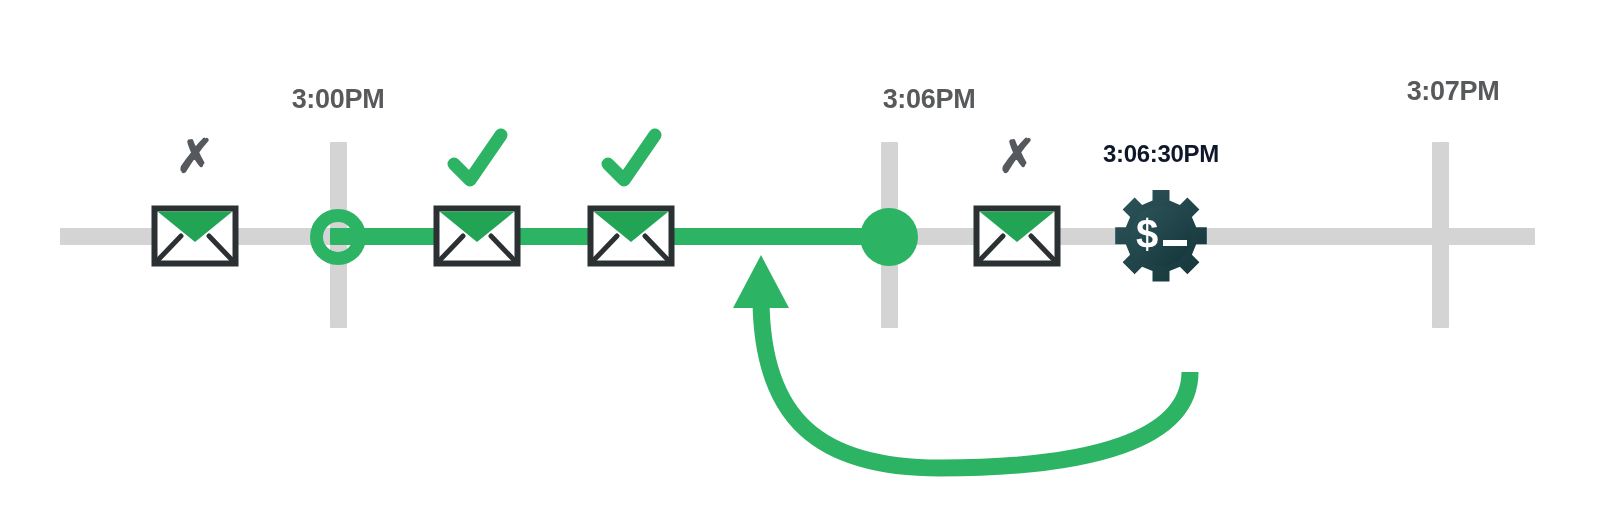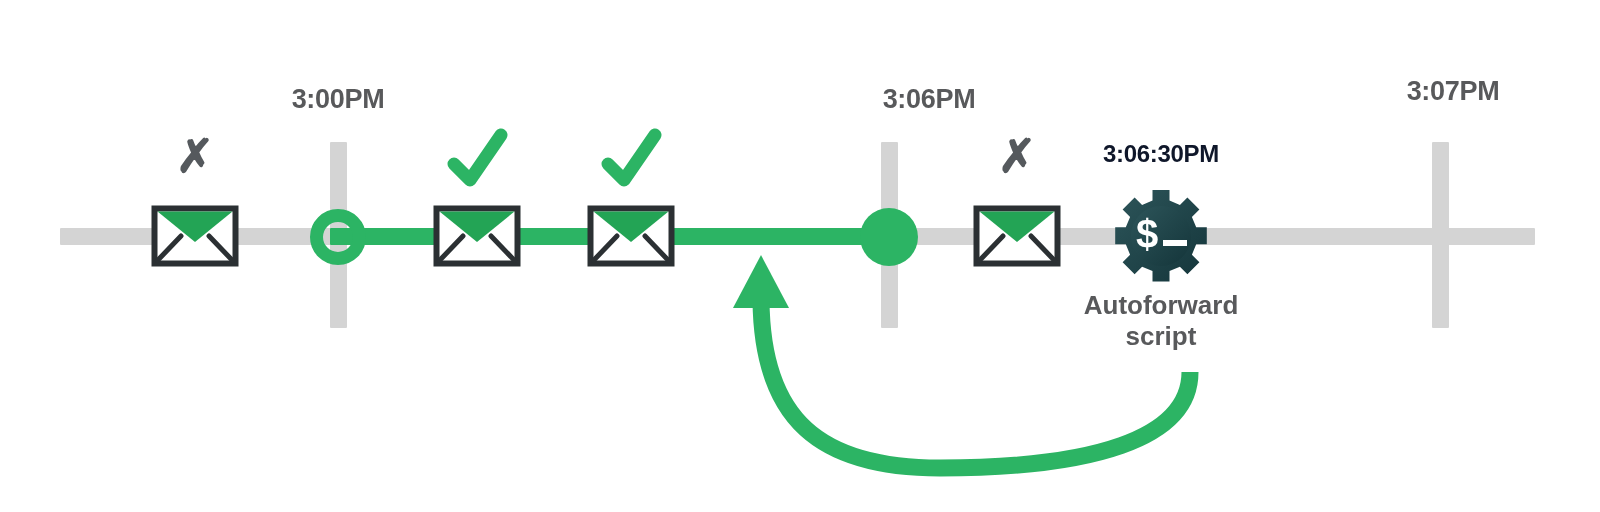--- a/index.html
+++ b/index.html
@@ -148,22 +148,20 @@
       </defs>
       <path fill="url(#gearGrad)" d="
         M39.5 2 h17 v10.6 l10.4 4.3 l7.5-7.5 l12 12 l-7.5 7.5 l4.3 10.4 h10.6 v17 h-10.6 l-4.3 10.4
         l7.5 7.5 l-12 12 l-7.5-7.5 l-10.4 4.3 v10.6 h-17 v-10.6 l-10.4-4.3 l-7.5 7.5 l-12-12 l7.5-7.5
         l-4.3-10.4 h-10.6 v-17 h10.6 l4.3-10.4 l-7.5-7.5 l12-12 l7.5 7.5 l10.4-4.3 z"></path>
       <circle cx="48" cy="48" r="30" fill="url(#gearGrad)"></circle>
       <text x="34" y="60" font-family="'Liberation Sans', sans-serif" font-size="40" font-weight="bold" fill="#ffffff" text-anchor="middle">$</text>
       <rect x="50" y="52" width="24" height="6" fill="#ffffff"></rect>
     </svg>
   </div>
-  <div class="abs caption" style="left:1161px;top:290px;">Autoforward
-script</div>
 
   <svg class="abs arrow-layer" viewBox="0 0 1600 512" xmlns="http://www.w3.org/2000/svg">
     <path d="M1190 372
              C 1190 440, 1090 468, 940 468
              C 820 468, 762 420, 761 300" fill="none" stroke="#2cb464" stroke-width="17" stroke-linecap="butt"></path>
     <path d="M761 255 L789 308 L733 308 Z" fill="#2cb464"></path>
   </svg>
 
 </div>
 

